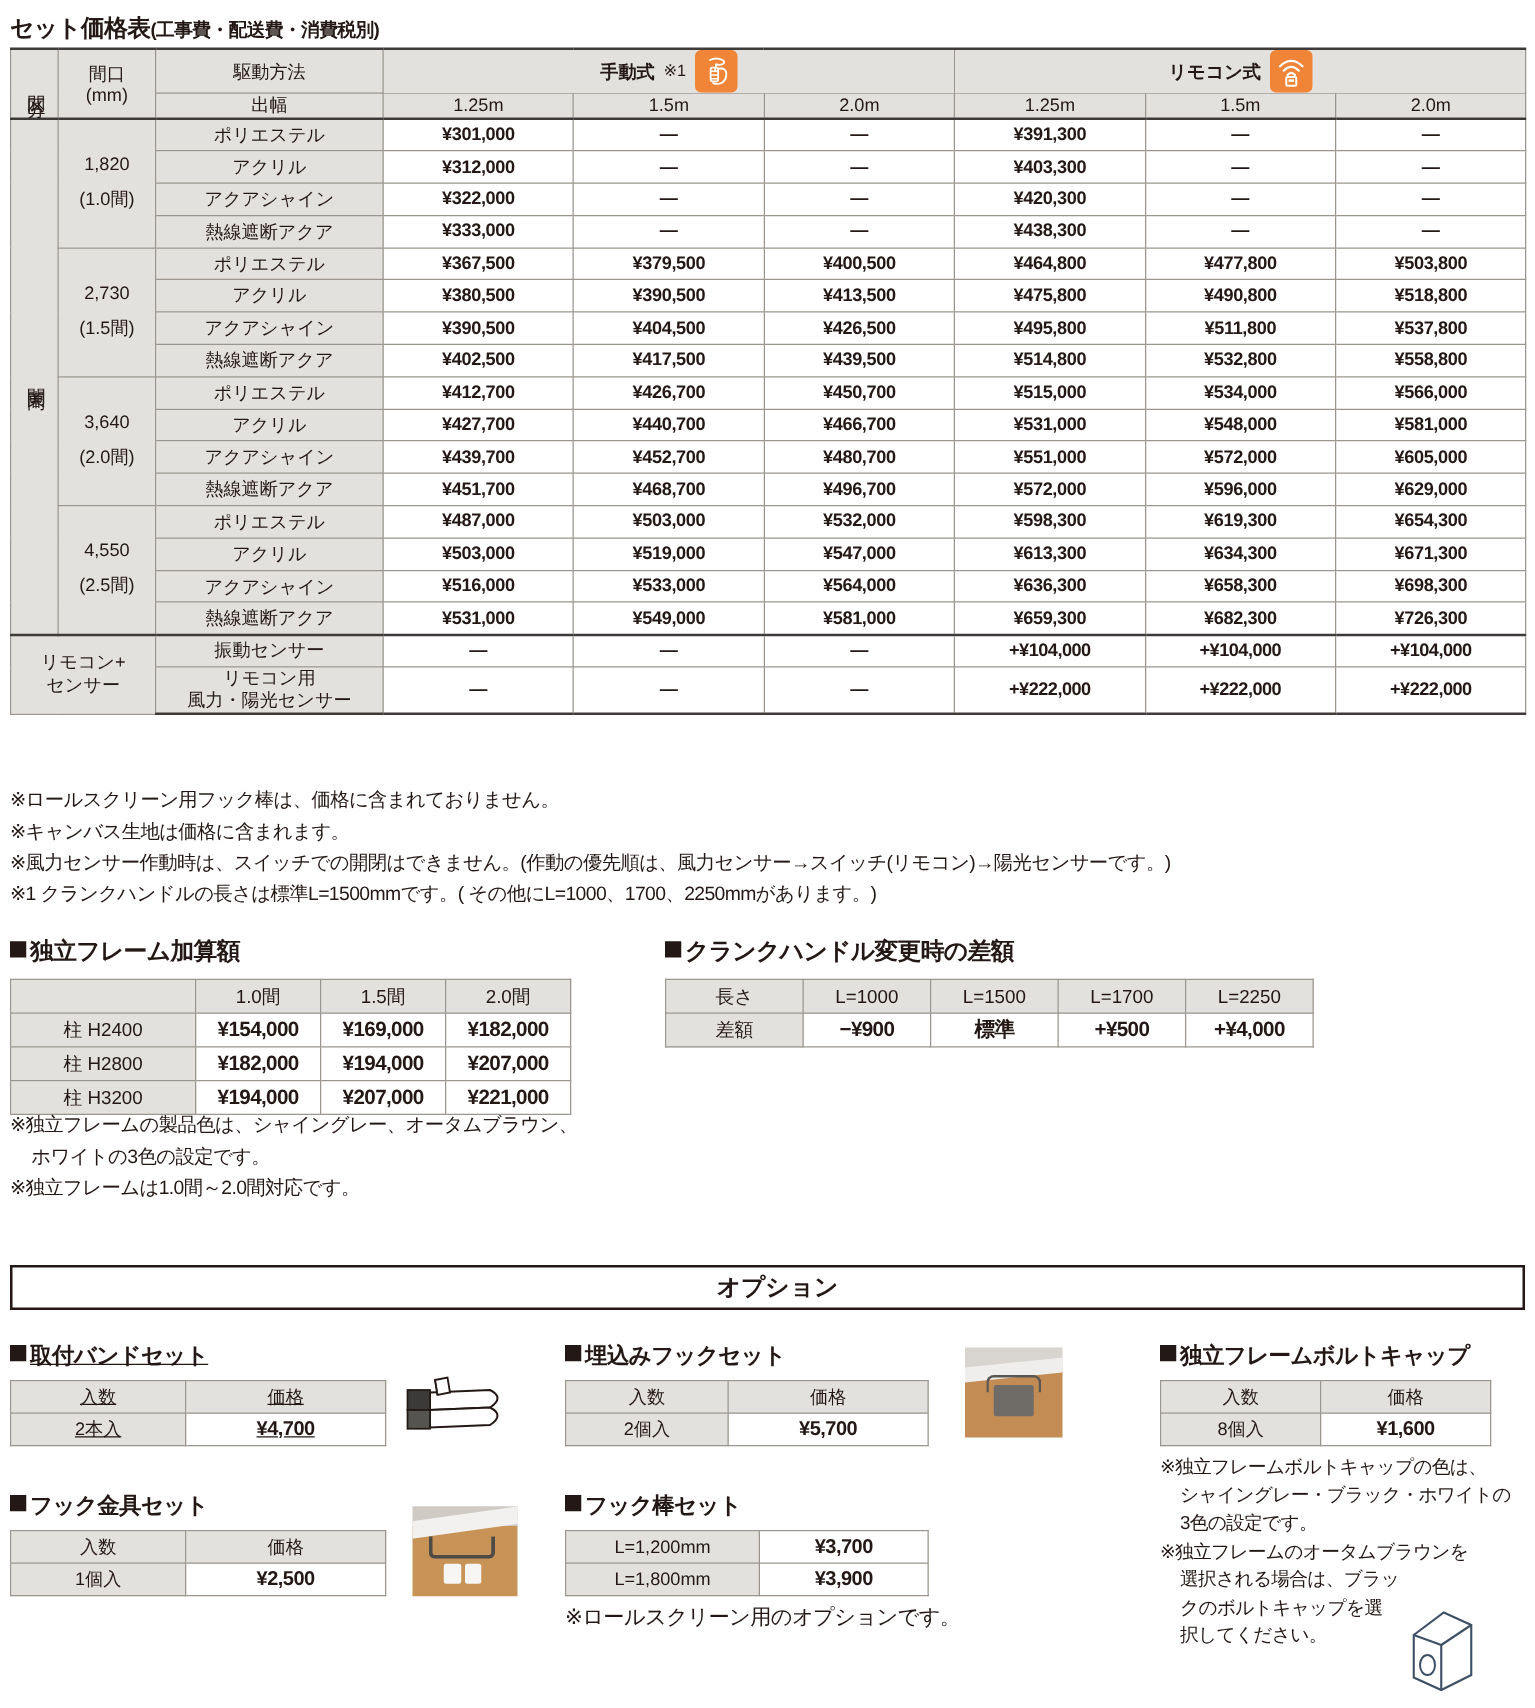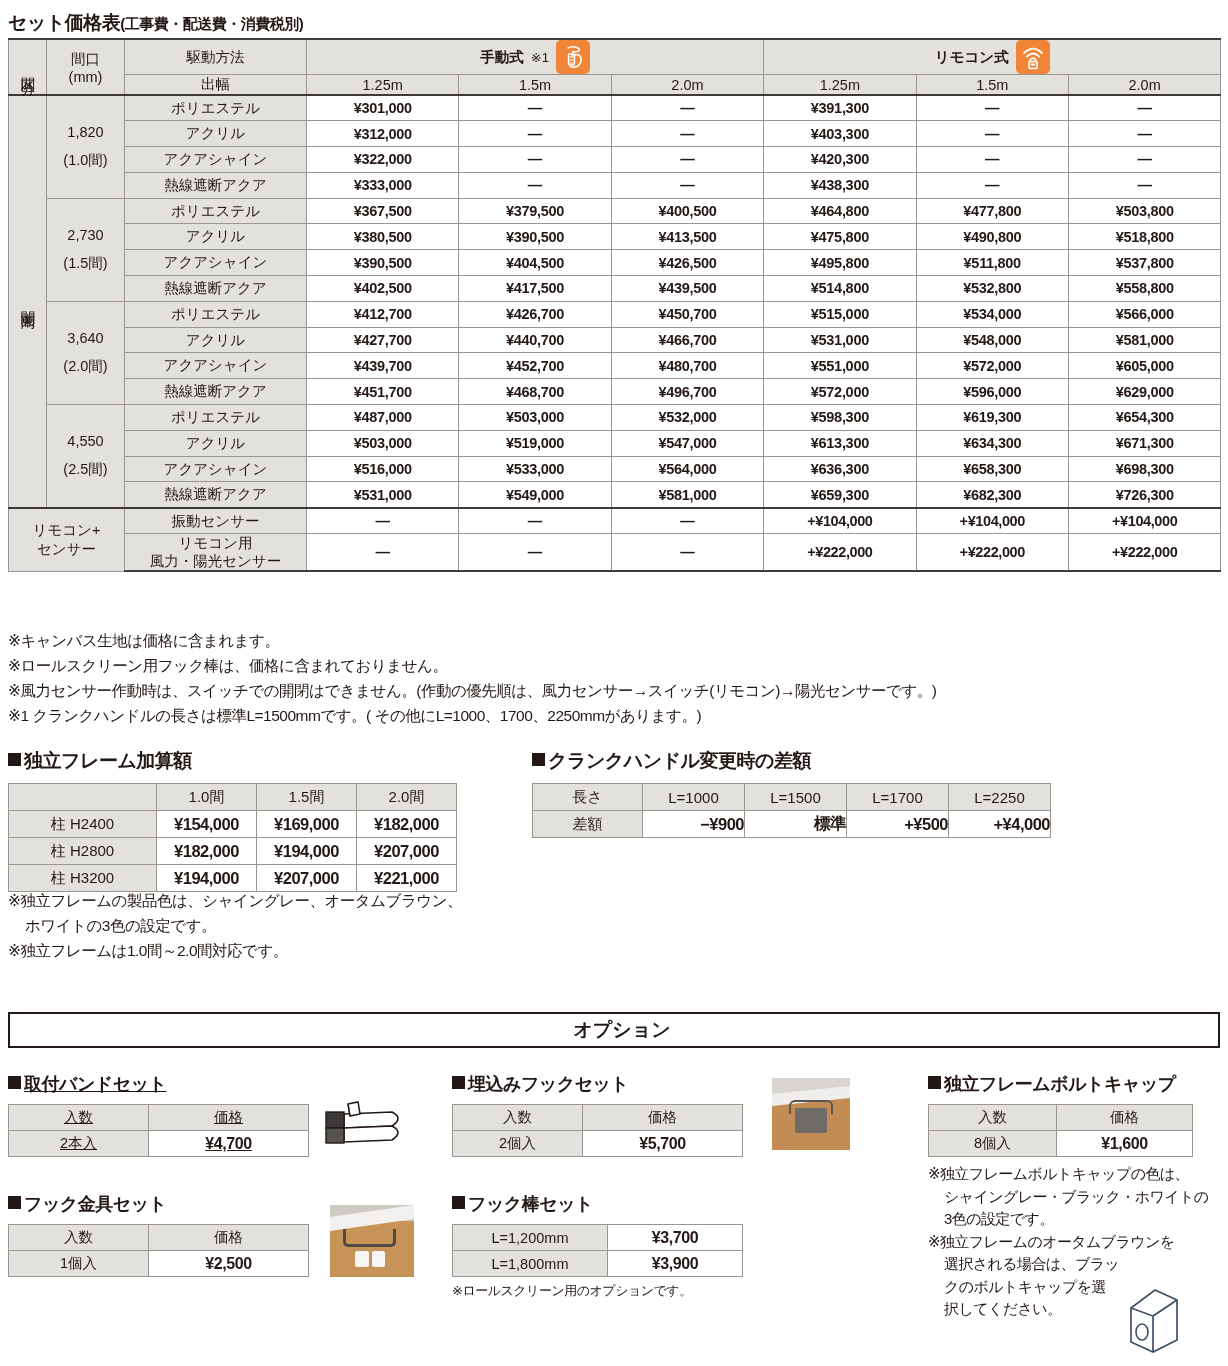--- a/index.html
+++ b/index.html
@@ -113,21 +113,21 @@
     font-size:15.5px; line-height:1.62; letter-spacing:-0.5px;
   }
   #frame-notes .ind { padding-left:17px; display:block; }
 
   
   #crank-sec { position:absolute; left:532px; top:748px; }
   #crank-table { margin-top:9px; table-layout:fixed; width:518px; }
   #crank-table td { text-align:center; font-size:15px; height:27px; }
   #crank-table .c1 { width:110px; }
   #crank-table .cx { width:102px; }
-  #crank-table .v  { font-weight:bold; font-size:16.5px; letter-spacing:-0.5px;text-align:right; }
+  #crank-table .v  { font-weight:bold; font-size:16.5px; letter-spacing:-0.5px; }
 
   
   #opt-banner {
     position:absolute; left:8px; top:1012px;
     width:1212px; height:36px;
     border:2px solid #231815;
     display:flex; align-items:center; justify-content:center;
     font-size:19px; font-weight:bold; letter-spacing:0px;padding-left:16px;
   }
 
@@ -146,21 +146,21 @@
   #opt-hook-metal table { width:300px; }
   #opt-hook-metal .ca { width:140px; } #opt-hook-metal .cb { width:160px; }
 
   #opt-embed { left:452px; top:1072px; }
   #opt-embed table { width:290px; }
   #opt-embed .ca { width:130px; } #opt-embed .cb { width:160px; }
 
   #opt-rod { left:452px; top:1192px; }
   #opt-rod table { width:290px; }
   #opt-rod .ca { width:155px; } #opt-rod .cb { width:135px; }
-  #opt-rod .tailnote { font-size:13px; letter-spacing:-0.5px; margin-top:5px; }
+  #opt-rod .tailnote { font-size:17px; letter-spacing:-0.5px; margin-top:5px; }
 
   #opt-cap { left:928px; top:1072px; }
   #opt-cap table { width:264px; }
   #opt-cap .ca { width:128px; } #opt-cap .cb { width:136px; }
   #opt-cap .capnotes {
     margin-top:6px; font-size:15px; line-height:1.5; letter-spacing:-0.6px;
   }
   #opt-cap .capnotes .ind { display:block; padding-left:16px; }
 
   
@@ -455,22 +455,22 @@
           <td class="dash botline">—</td>
           <td class="dash botline">—</td>
           <td class="price-sm botline">+¥222,000</td>
           <td class="price-sm botline">+¥222,000</td>
           <td class="price-sm botline">+¥222,000</td>
         </tr>
       </tbody>
   </table>
 
   <div id="notes-main">
+    <div>※ロールスクリーン用フック棒は、価格に含まれておりません。</div>
     <div>※キャンバス生地は価格に含まれます。</div>
-    <div>※ロールスクリーン用フック棒は、価格に含まれておりません。</div>
     <div>※風力センサー作動時は、スイッチでの開閉はできません。(作動の優先順は、風力センサー→スイッチ(リモコン)→陽光センサーです。)</div>
     <div>※1 クランクハンドルの長さは標準L=1500mmです。( その他にL=1000、1700、2250mmがあります。)</div>
   </div>
 
   <div id="frame-sec">
     <div class="sec-head"><span class="sq"></span><span>独立フレーム加算額</span></div>
     <table class="t" id="frame-table">
       <colgroup>
           <col class="cc1">
           <col class="cc">

